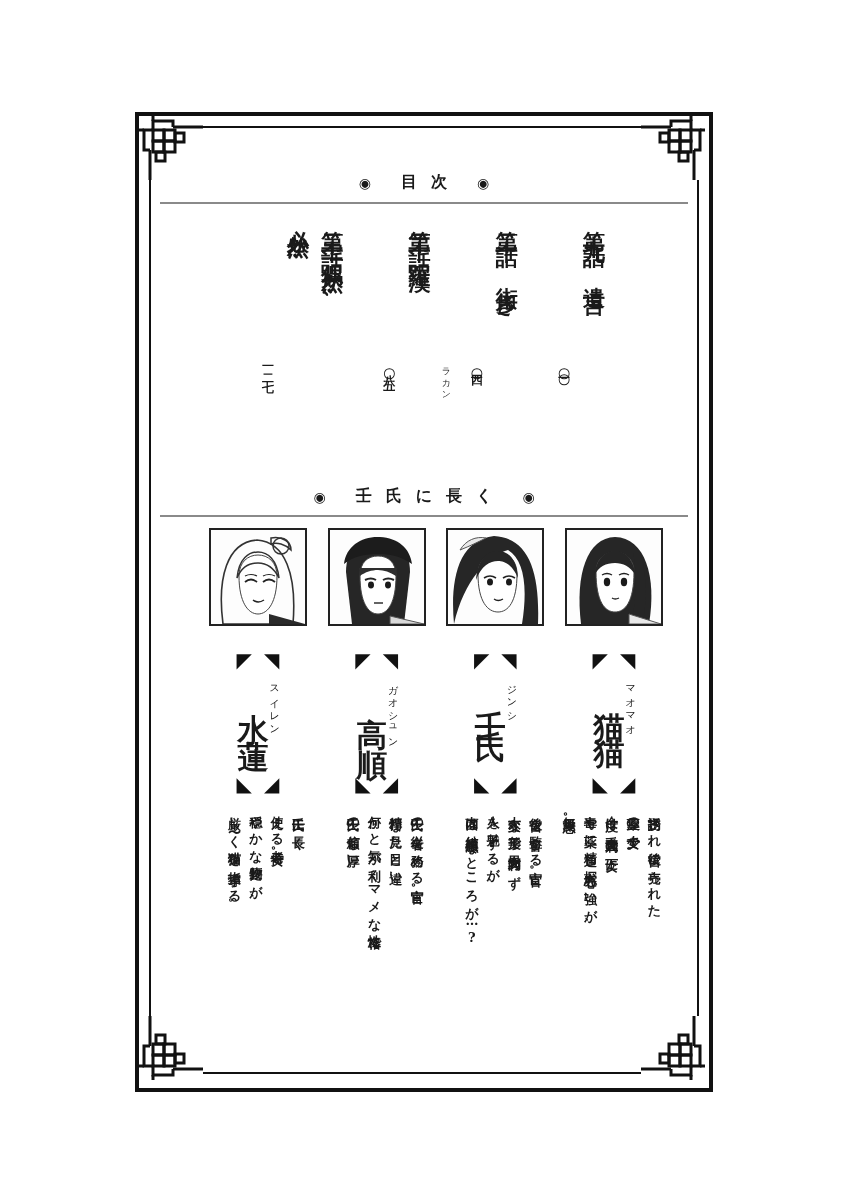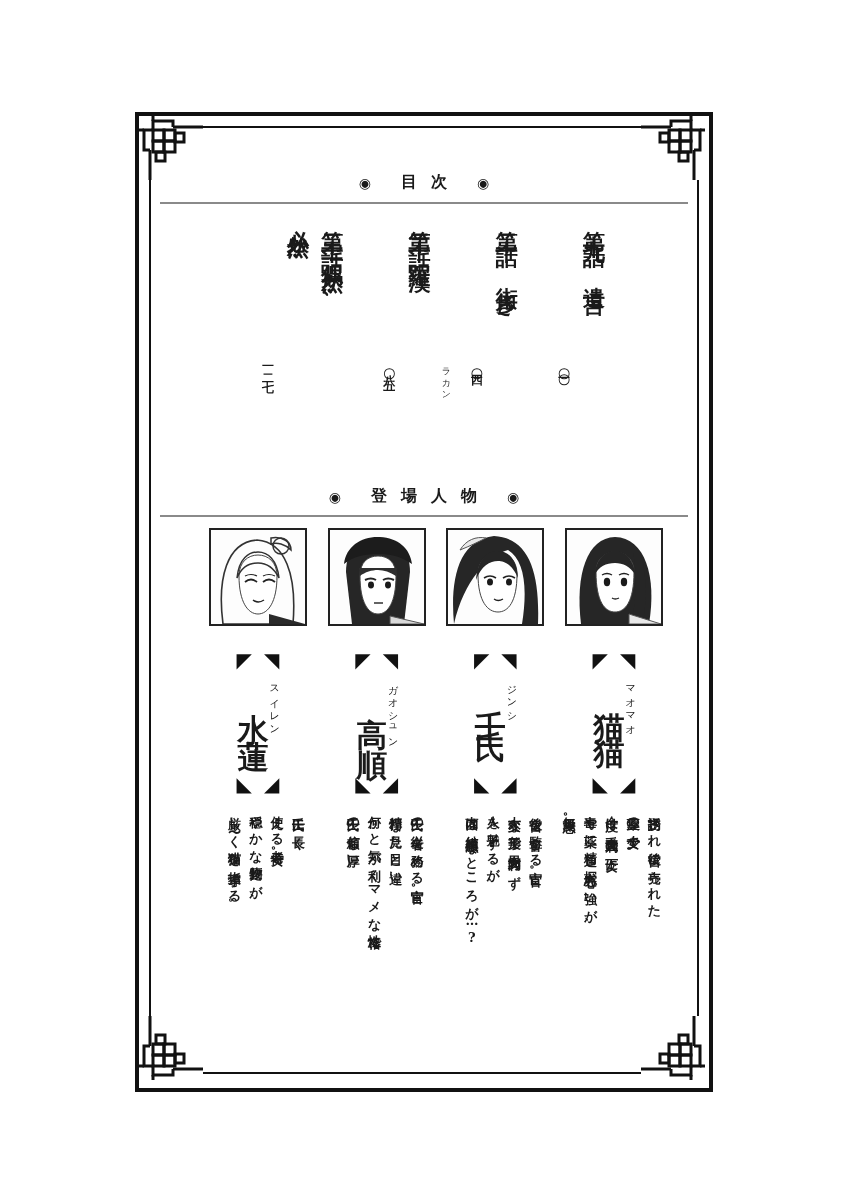--- a/index.html
+++ b/index.html
@@ -192,21 +192,21 @@
   </div>
   <div class="chapter">
     <div class="ch-main"><span>第二十二話</span><span class="ch-title">偶然か、
 必然か</span><span class="ch-furi"></span></div>
     <div class="ch-page">一二七</div>
   </div>
 </div>
 
 <div class="sec-header cast-header">
   <span class="bullet">◉</span>
-  <span class="hlabel">登場人物</span>
+  <span class="hlabel">壬氏に長く</span>
   <span class="bullet">◉</span>
 </div>
 <div class="rule cast-rule"></div>
 
 <div class="cast">
 
   <div class="char-col">
     <div class="portrait-box">
       <svg viewBox="0 0 94 94">
         <rect width="94" height="94" fill="#fdfdfd"></rect>

